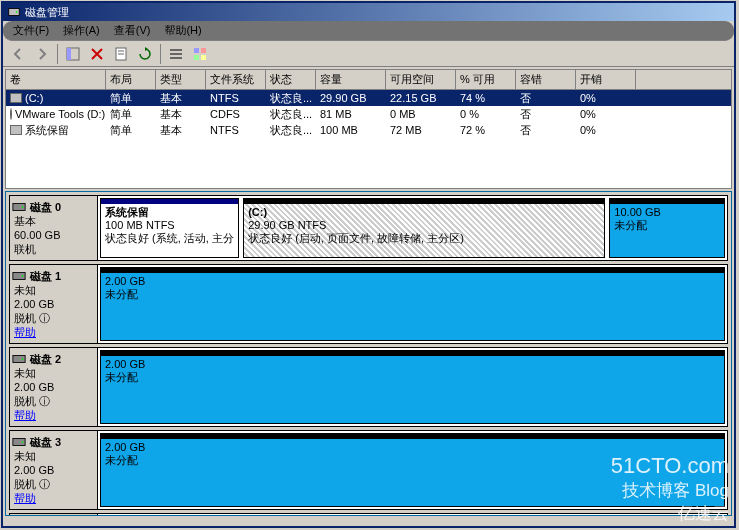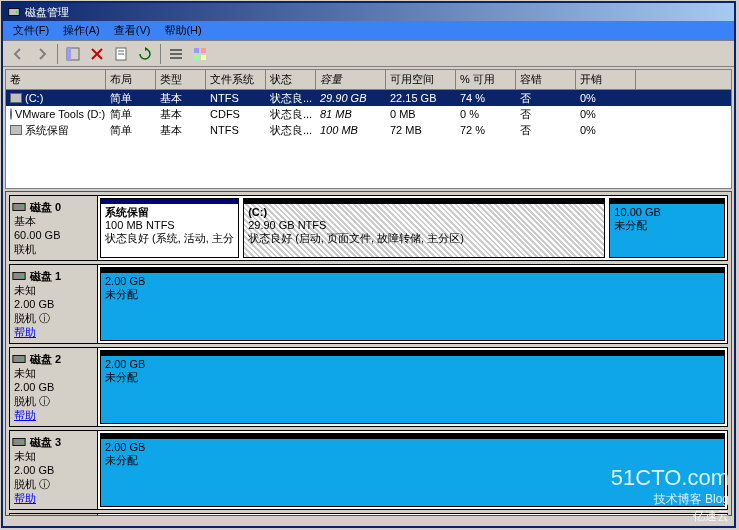--- a/index.html
+++ b/index.html
@@ -1,36 +1,36 @@
 <!DOCTYPE html>
 <html><head>
 <meta charset="utf-8">
 <style>
 * { margin: 0; padding: 0; box-sizing: border-box; font-family: "Microsoft YaHei", "SimSun", sans-serif; font-size: 11px; }
 body { background: #d4d0c8; width: 739px; height: 530px; overflow: hidden; position: relative; }
 .window { border: 2px solid #0a246a; background: #d4d0c8; width: 735px; height: 527px; position: absolute; top: 1px; left: 1px; }
 .titlebar { background: linear-gradient(to right, #0a246a, #a6caf0); color: #fff; height: 18px; padding: 2px 4px; display: flex; align-items: center; }
 .titlebar .icon { width: 14px; height: 14px; margin-right: 4px; }
-.menubar { background: #3b82f6; height: 20px; display: flex; align-items: center; padding: 0 4px; gap: 2px; border-bottom: 1px solid #808080; }
+.menubar { background: #737373; height: 20px; display: flex; align-items: center; padding: 0 4px; gap: 2px; border-bottom: 1px solid #808080; border-radius: 9px; }
 .menubar span { padding: 2px 6px; cursor: default; }
 .toolbar { background: #d4d0c8; height: 26px; display: flex; align-items: center; padding: 2px 4px; gap: 2px; border-bottom: 1px solid #808080; }
 .tb-btn { width: 22px; height: 22px; display: flex; align-items: center; justify-content: center; border: 1px solid transparent; }
 .tb-btn svg { width: 16px; height: 16px; }
 .tb-sep { width: 1px; height: 20px; background: #808080; margin: 0 2px; }
 .list-pane { background: #fff; border: 1px solid #808080; margin: 2px; height: 120px; overflow: auto; }
 .list-header { background: #d4d0c8; display: flex; border-bottom: 1px solid #808080; position: sticky; top: 0; }
 .list-header .col, .list-row .col { padding: 2px 4px; border-right: 1px solid #808080; overflow: hidden; white-space: nowrap; }
 .list-row { display: flex; height: 16px; line-height: 12px; }
 .list-row.sel { background: #0a246a; color: #fff; }
 .col:nth-child(1) { width: 100px; display: flex; align-items: center; gap: 3px; }
 .col:nth-child(2) { width: 50px; }
 .col:nth-child(3) { width: 50px; }
 .col:nth-child(4) { width: 60px; }
 .col:nth-child(5) { width: 50px; }
-.col:nth-child(6) { width: 70px; font-style: italic; }
+.col:nth-child(6) { width: 70px; }
 .col:nth-child(7) { width: 70px; }
 .col:nth-child(8) { width: 60px; }
 .col:nth-child(9) { width: 60px; }
 .col:nth-child(10) { width: 60px; }
 .list-row .col { border-right: none; }
 .disk-pane { border: 1px solid #0369a1; margin: 2px; height: 325px; overflow: auto; background: #d4d0c8; }
 .disk-row { display: flex; border: 1px solid #000; margin: 3px; background: #fff; min-height: 56px; }
 .disk-info { width: 88px; background: #d4d0c8; border-right: 1px solid #000; padding: 4px; font-size: 11px; line-height: 14px; position: relative; }
 .disk-info .dicon { position: absolute; left: 2px; top: 4px; width: 14px; height: 14px; }
 .disk-info .dname { font-weight: bold; margin-left: 16px; }
@@ -39,21 +39,21 @@
 .part-top { height: 5px; margin: -2px -4px 2px -4px; }
 .part-primary .part-top { background: #000080; }
 .part-unalloc { background: repeating-linear-gradient(45deg, #fff, #fff 2px, #ccc 2px, #ccc 4px); }
 .part-unalloc-plain { background: #0ea5e9; }
 .part-unalloc .part-top, .part-unalloc-plain .part-top { background: #000; }
 .help-link { color: #0000ff; text-decoration: underline; cursor: pointer; }
 .drive-icon { width: 12px; height: 10px; background: #c0c0c0; border: 1px solid #666; display: inline-block; }
 .cd-icon { width: 12px; height: 12px; border-radius: 50%; background: radial-gradient(circle, #fff 20%, #ccc 60%); border: 1px solid #666; display: inline-block; }
 .watermark { position: absolute; right: 10px; bottom: 5px; color: #fff; font-family: Arial; opacity: 0.85; text-align: right; pointer-events: none; }
 .watermark .big { font-size: 22px; font-weight: normal; }
-.watermark .small { font-size: 12px; }
+.watermark .small { font-size: 17px; }
 </style>
 </head>
 <body>
 
 <div class="window">
   <div class="titlebar">
     <svg class="icon" viewBox="0 0 16 16">
         <rect x="2" y="4" width="12" height="8" fill="#c0c0c0" stroke="#000"></rect>
         <circle cx="11" cy="8" r="1" fill="#0f0"></circle>
       </svg>

